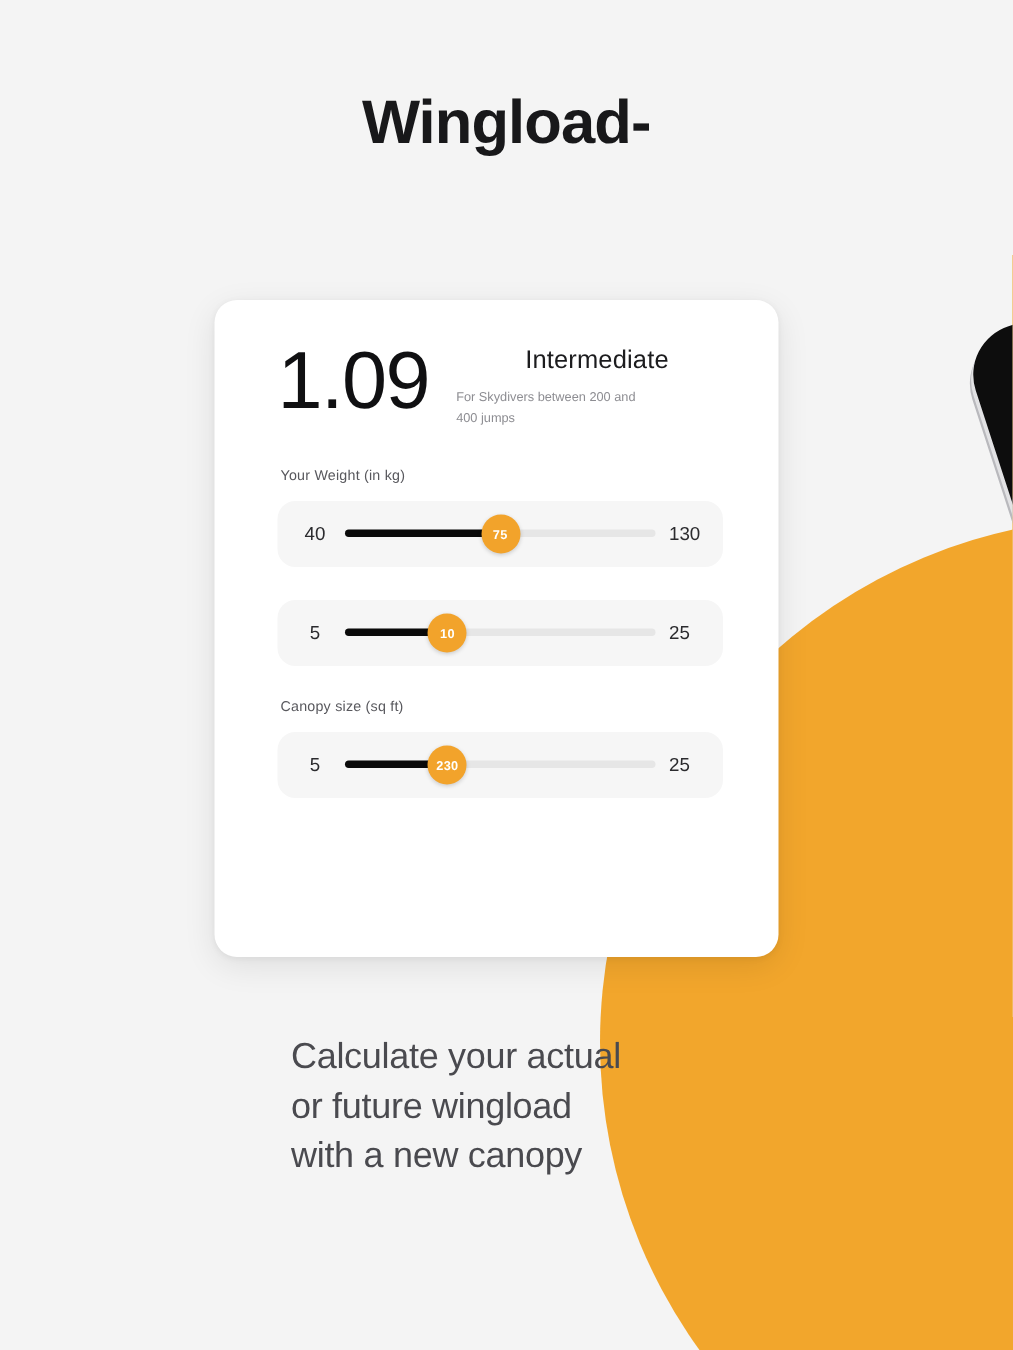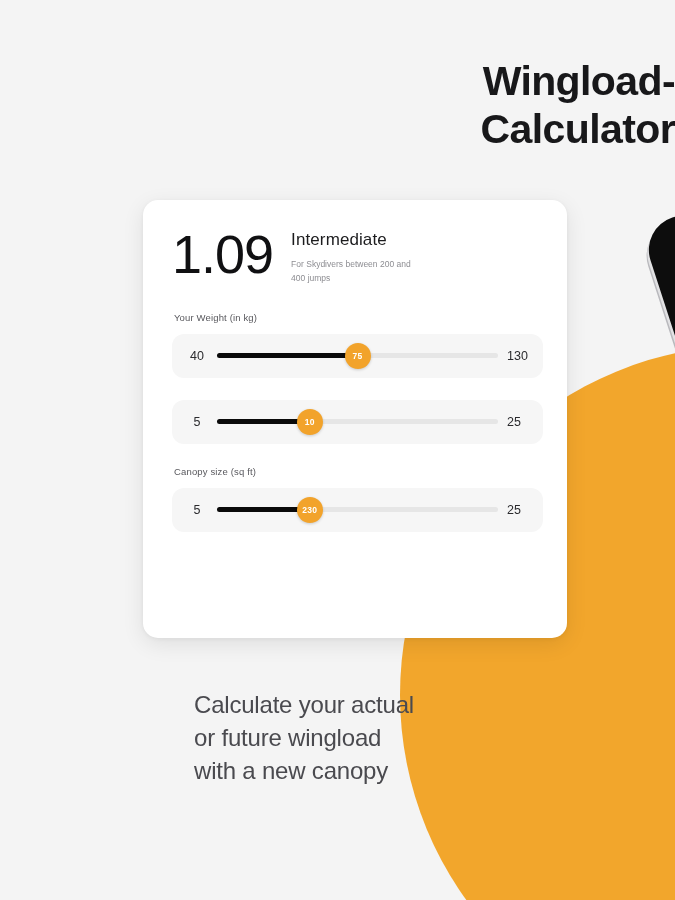--- a/index.html
+++ b/index.html
@@ -42,41 +42,41 @@
     transform-origin: top left;
     z-index: 1;
   }
 
   
   .page-title {
     position: absolute;
     top: 57px;
     left: 0;
     width: 675px;
-    text-align: right;
+    text-align: center;
     font-size: 41px;
     font-weight: 700;
     line-height: 1.18;
     letter-spacing: -0.6px;
     color: #18181a;
     z-index: 3;
   }
 
   
   .calc-card {
     position: absolute;
     left: 143px;
     top: 200px;
-    width: 424px;
+    width: 376px;
     height: 438px;
     background: #ffffff;
     border-radius: 15px;
     box-shadow: 0 6px 22px rgba(0,0,0,0.09), 0 1px 4px rgba(0,0,0,0.05);
     z-index: 2;
-    padding: 22px 24px;
+    padding: 22px 37px;
   }
 
   
   .result-row {
     display: flex;
     align-items: flex-start;
     gap: 18px;
     padding-left: 5px;
   }
 
@@ -90,20 +90,21 @@
   }
 
   .result-text { padding-top: 8px; }
 
   .result-level {
     font-size: 17px;
     font-weight: 400;
     color: #1c1c1e;
     letter-spacing: 0.1px;
     line-height: 1.2;
+    margin-left: 46px;
   }
 
   .result-desc {
     margin-top: 8px;
     font-size: 8.5px;
     font-weight: 400;
     color: #8d8d92;
     line-height: 1.55;
     max-width: 135px;
   }
@@ -200,21 +201,20 @@
   }
 </style>
 </head>
 <body>
 
 <div class="orange-circle"></div>
 <div class="phone-shape"></div>
 
 <div class="page-title">
   <div>Wingload-</div>
-  <div>Calculator</div>
 </div>
 
 <div class="calc-card">
 
   <div class="result-row">
     <div class="wingload-value">1.09</div>
     <div class="result-text">
       <div class="result-level">Intermediate</div>
       <div class="result-desc">For Skydivers between 200 and 400 jumps</div>
     </div>

